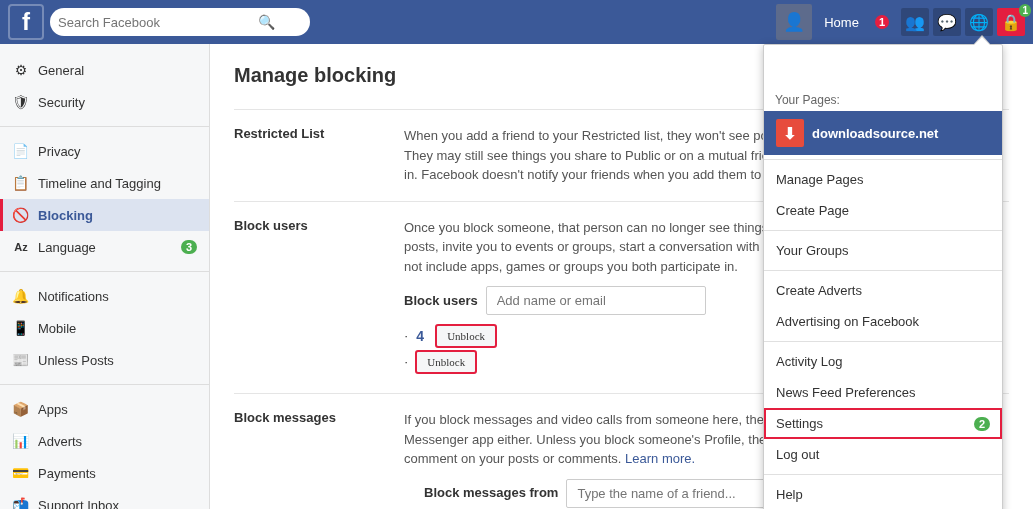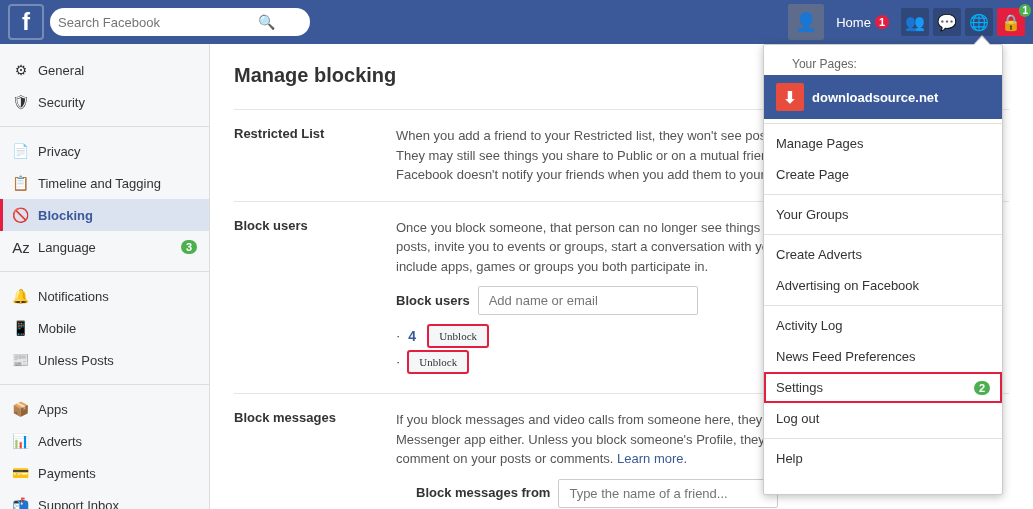--- a/index.html
+++ b/index.html
@@ -53,21 +53,21 @@
       align-items: center;
       gap: 4px;
     }
     .nav-item {
       color: white;
       padding: 4px 8px;
       font-size: 13px;
       cursor: pointer;
       display: flex;
       align-items: center;
-      gap: 4px;
+      gap: 16px;
     }
     .nav-avatar {
       width: 36px;
       height: 36px;
       background: #5d6b8c;
       border-radius: 2px;
       display: flex;
       align-items: center;
       justify-content: center;
       color: #aaa;
@@ -171,21 +171,21 @@
     .page-title {
       font-size: 20px;
       font-weight: bold;
       color: #333;
       margin-bottom: 22px;
     }
     .section {
       border-top: 1px solid #e5e5e5;
       padding: 16px 0;
       display: flex;
-      gap: 12px;
+      gap: 20px;
     }
     .section-label {
       font-weight: bold;
       font-size: 13px;
       color: #333;
       min-width: 150px;
       flex-shrink: 0;
     }
     .section-content {
       flex: 1;
@@ -248,21 +248,22 @@
       border: 1px solid #ccc;
       border-radius: 2px;
       box-shadow: 0 2px 8px rgba(0,0,0,0.25);
       width: 240px;
       z-index: 200;
       padding: 4px 0;
     }
     .dropdown-header {
       font-size: 12px;
       color: #666;
-      padding: 8px 28px 4px;
+      padding: 8px 11px 4px;
+      margin-top: 36px;
     }
     .dropdown-page-item {
       background: #3b5998;
       color: white;
       display: flex;
       align-items: center;
       padding: 8px 12px;
       gap: 8px;
       font-size: 13px;
       font-weight: bold;
@@ -359,21 +360,21 @@
     </div>
     <div class="sidebar-item">
       <span class="sidebar-icon">📋</span>
       <span class="sidebar-label">Timeline and Tagging</span>
     </div>
     <div class="sidebar-item active">
       <span class="sidebar-icon">🚫</span>
       <span class="sidebar-label">Blocking</span>
     </div>
     <div class="sidebar-item">
-      <span class="sidebar-icon" style="font-size:15px;font-weight:normal;">Az</span>
+      <span class="sidebar-icon" style="font-size:11px;font-weight:bold;">Az</span>
       <span class="sidebar-label">Language</span>
       <span class="sidebar-badge">3</span>
     </div>
     <div class="sidebar-divider"></div>
     <div class="sidebar-item">
       <span class="sidebar-icon">🔔</span>
       <span class="sidebar-label">Notifications</span>
     </div>
     <div class="sidebar-item">
       <span class="sidebar-icon">📱</span>

